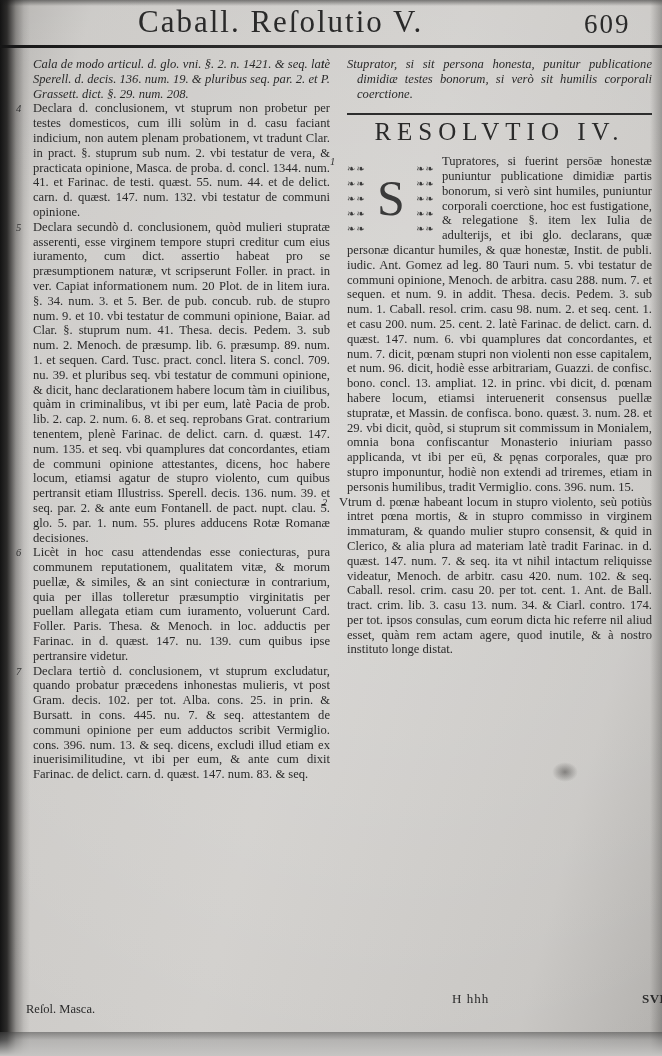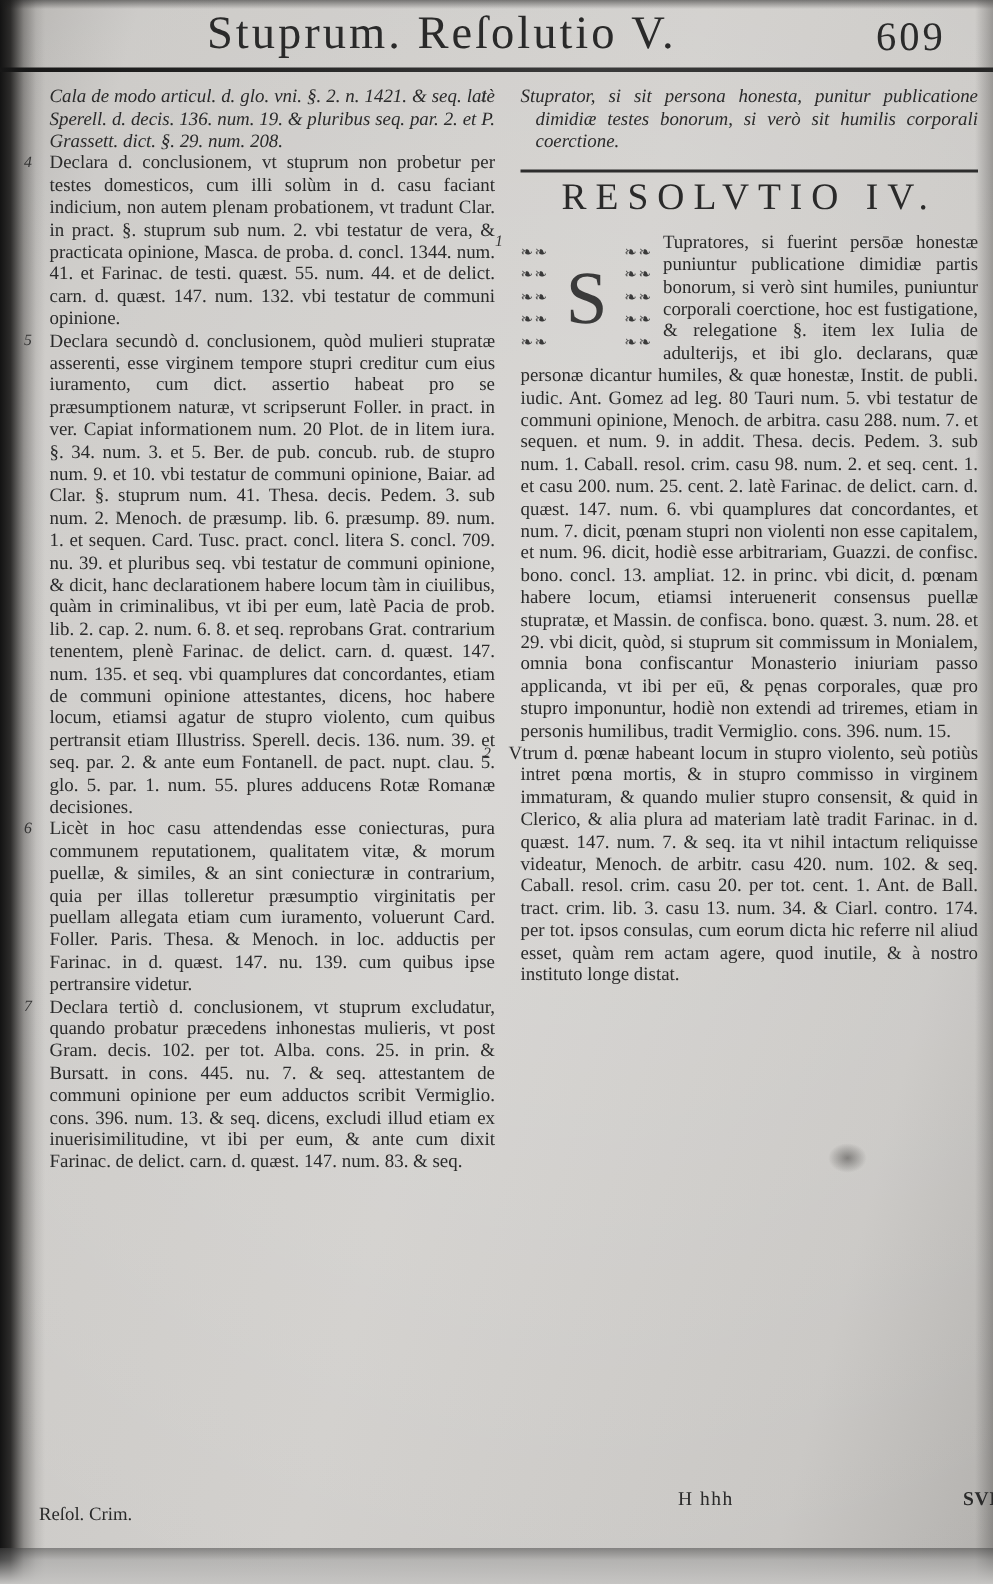--- a/index.html
+++ b/index.html
@@ -60,21 +60,21 @@
 </head>
 <body>
 
 <div class="page">
 
   <div class="gutter-shadow"></div>
   <div class="top-edge"></div>
   <div class="right-edge"></div>
   <div class="ink-smudge"></div>
 
-  <div class="header-title">Stuprum. Reſolutio V.</div>
+  <div class="header-title">Caball. Reſolutio V.</div>
   <div class="page-number">609</div>
   <div class="header-rule"></div>
 
   <div class="col col-left">
     <div class="para intro">Cala de modo articul. d. glo. vni. §. 2. n. 1421. &amp; seq. latè Sperell. d. decis. 136. num. 19. &amp; pluribus seq. par. 2. et P. Grassett. dict. §. 29. num. 208.</div>
     <div class="para">
       <span class="margin-num">4</span>
       <span>Declara d. conclusionem, vt stuprum non probetur per testes domesticos, cum illi solùm in d. casu faciant indicium, non autem plenam probationem, vt tradunt Clar. in pract. §. stuprum sub num. 2. vbi testatur de vera, &amp; practicata opinione, Masca. de proba. d. concl. 1344. num. 41. et Farinac. de testi. quæst. 55. num. 44. et de delict. carn. d. quæst. 147. num. 132. vbi testatur de communi opinione.</span>
     </div>
     <div class="para">
@@ -119,18 +119,18 @@
       </span>
       <span>Tupratores, si fuerint persōæ honestæ puniuntur publicatione dimidiæ partis bonorum, si verò sint humiles, puniuntur corporali coerctione, hoc est fustigatione, &amp; relegatione §. item lex Iulia de adulterijs, et ibi glo. declarans, quæ personæ dicantur humiles, &amp; quæ honestæ, Instit. de publi. iudic. Ant. Gomez ad leg. 80 Tauri num. 5. vbi testatur de communi opinione, Menoch. de arbitra. casu 288. num. 7. et sequen. et num. 9. in addit. Thesa. decis. Pedem. 3. sub num. 1. Caball. resol. crim. casu 98. num. 2. et seq. cent. 1. et casu 200. num. 25. cent. 2. latè Farinac. de delict. carn. d. quæst. 147. num. 6. vbi quamplures dat concordantes, et num. 7. dicit, pœnam stupri non violenti non esse capitalem, et num. 96. dicit, hodiè esse arbitrariam, Guazzi. de confisc. bono. concl. 13. ampliat. 12. in princ. vbi dicit, d. pœnam habere locum, etiamsi interuenerit consensus puellæ stupratæ, et Massin. de confisca. bono. quæst. 3. num. 28. et 29. vbi dicit, quòd, si stuprum sit commissum in Monialem, omnia bona confiscantur Monasterio iniuriam passo applicanda, vt ibi per eū, &amp; pęnas corporales, quæ pro stupro imponuntur, hodiè non extendi ad triremes, etiam in personis humilibus, tradit Vermiglio. cons. 396. num. 15.</span>
     </div>
 
     <div class="para outdent">
       <span class="margin-num">2</span>
       <span>Vtrum d. pœnæ habeant locum in stupro violento, seù potiùs intret pœna mortis, &amp; in stupro commisso in virginem immaturam, &amp; quando mulier stupro consensit, &amp; quid in Clerico, &amp; alia plura ad materiam latè tradit Farinac. in d. quæst. 147. num. 7. &amp; seq. ita vt nihil intactum reliquisse videatur, Menoch. de arbitr. casu 420. num. 102. &amp; seq. Caball. resol. crim. casu 20. per tot. cent. 1. Ant. de Ball. tract. crim. lib. 3. casu 13. num. 34. &amp; Ciarl. contro. 174. per tot. ipsos consulas, cum eorum dicta hic referre nil aliud esset, quàm rem actam agere, quod inutile, &amp; à nostro instituto longe distat.</span>
     </div>
   </div>
 
-  <div class="resol-crim">Reſol. Crim.</div>
+  <div class="resol-crim">Reſol. Masca.</div>
   <div class="sig-mark">H hhh</div>
   <div class="catchword">SVB.</div>
 
   <div class="bottom-edge"></div>
 </div>
 
 </body></html>

